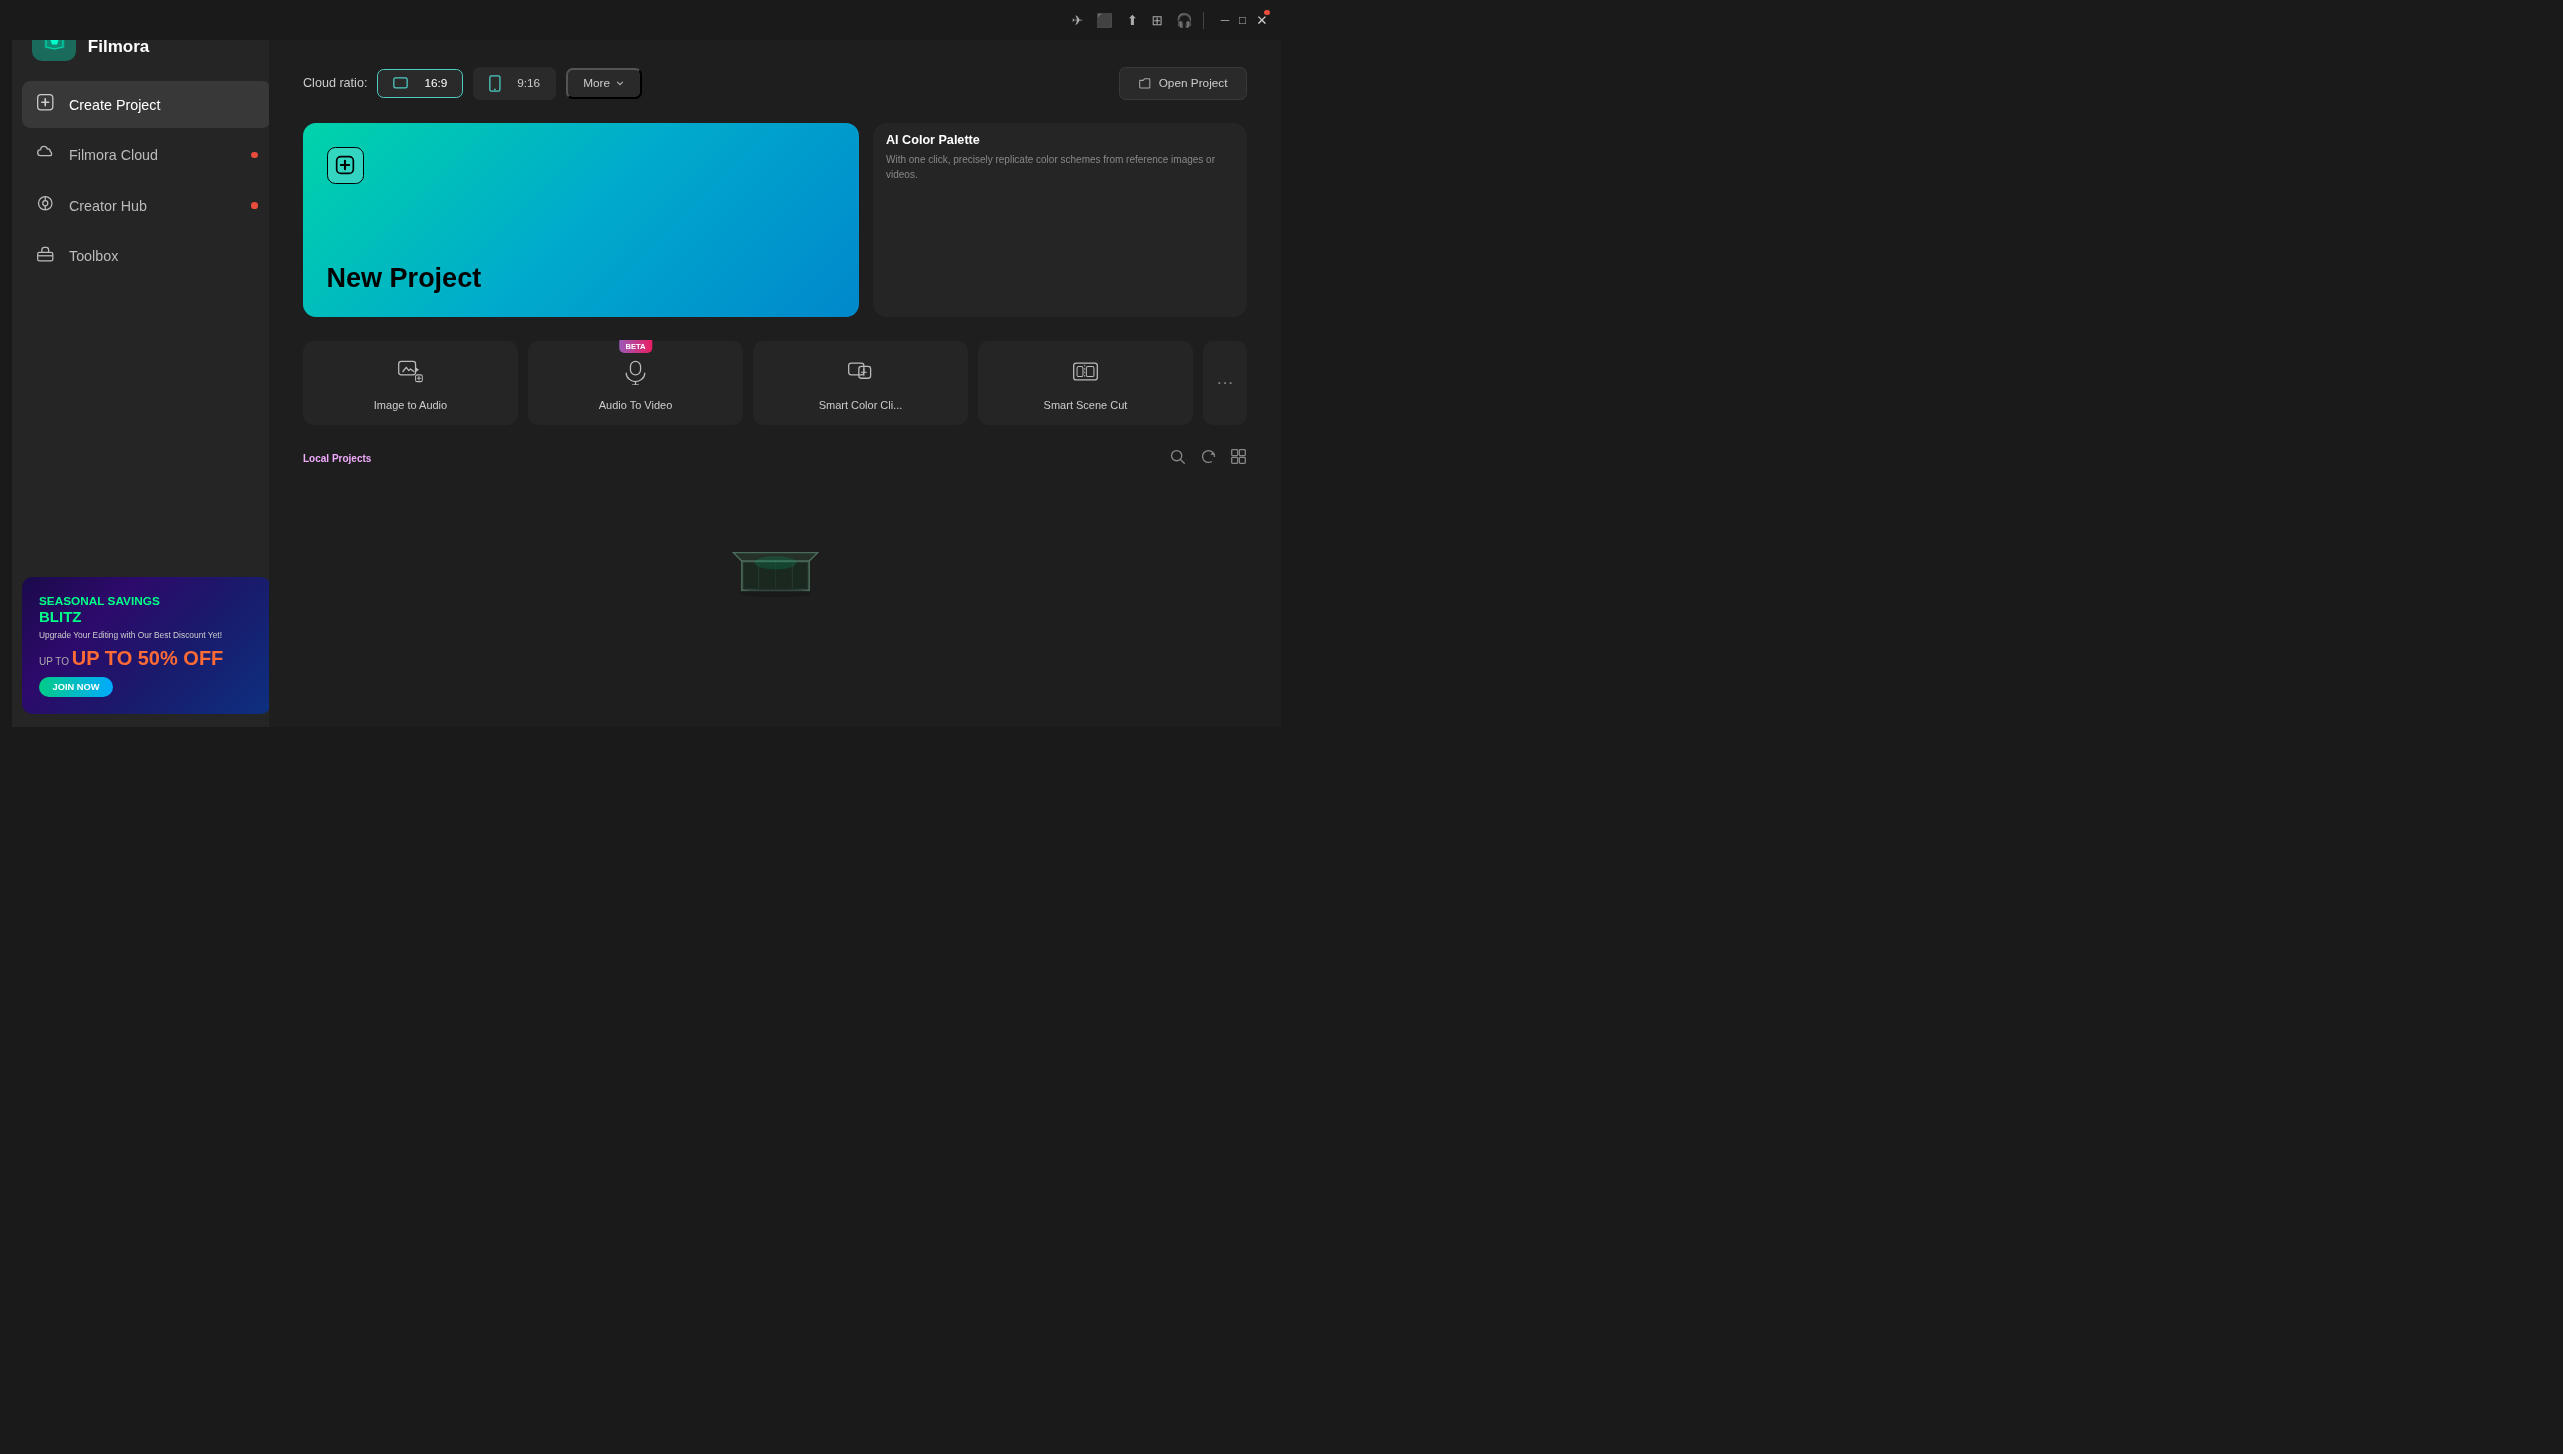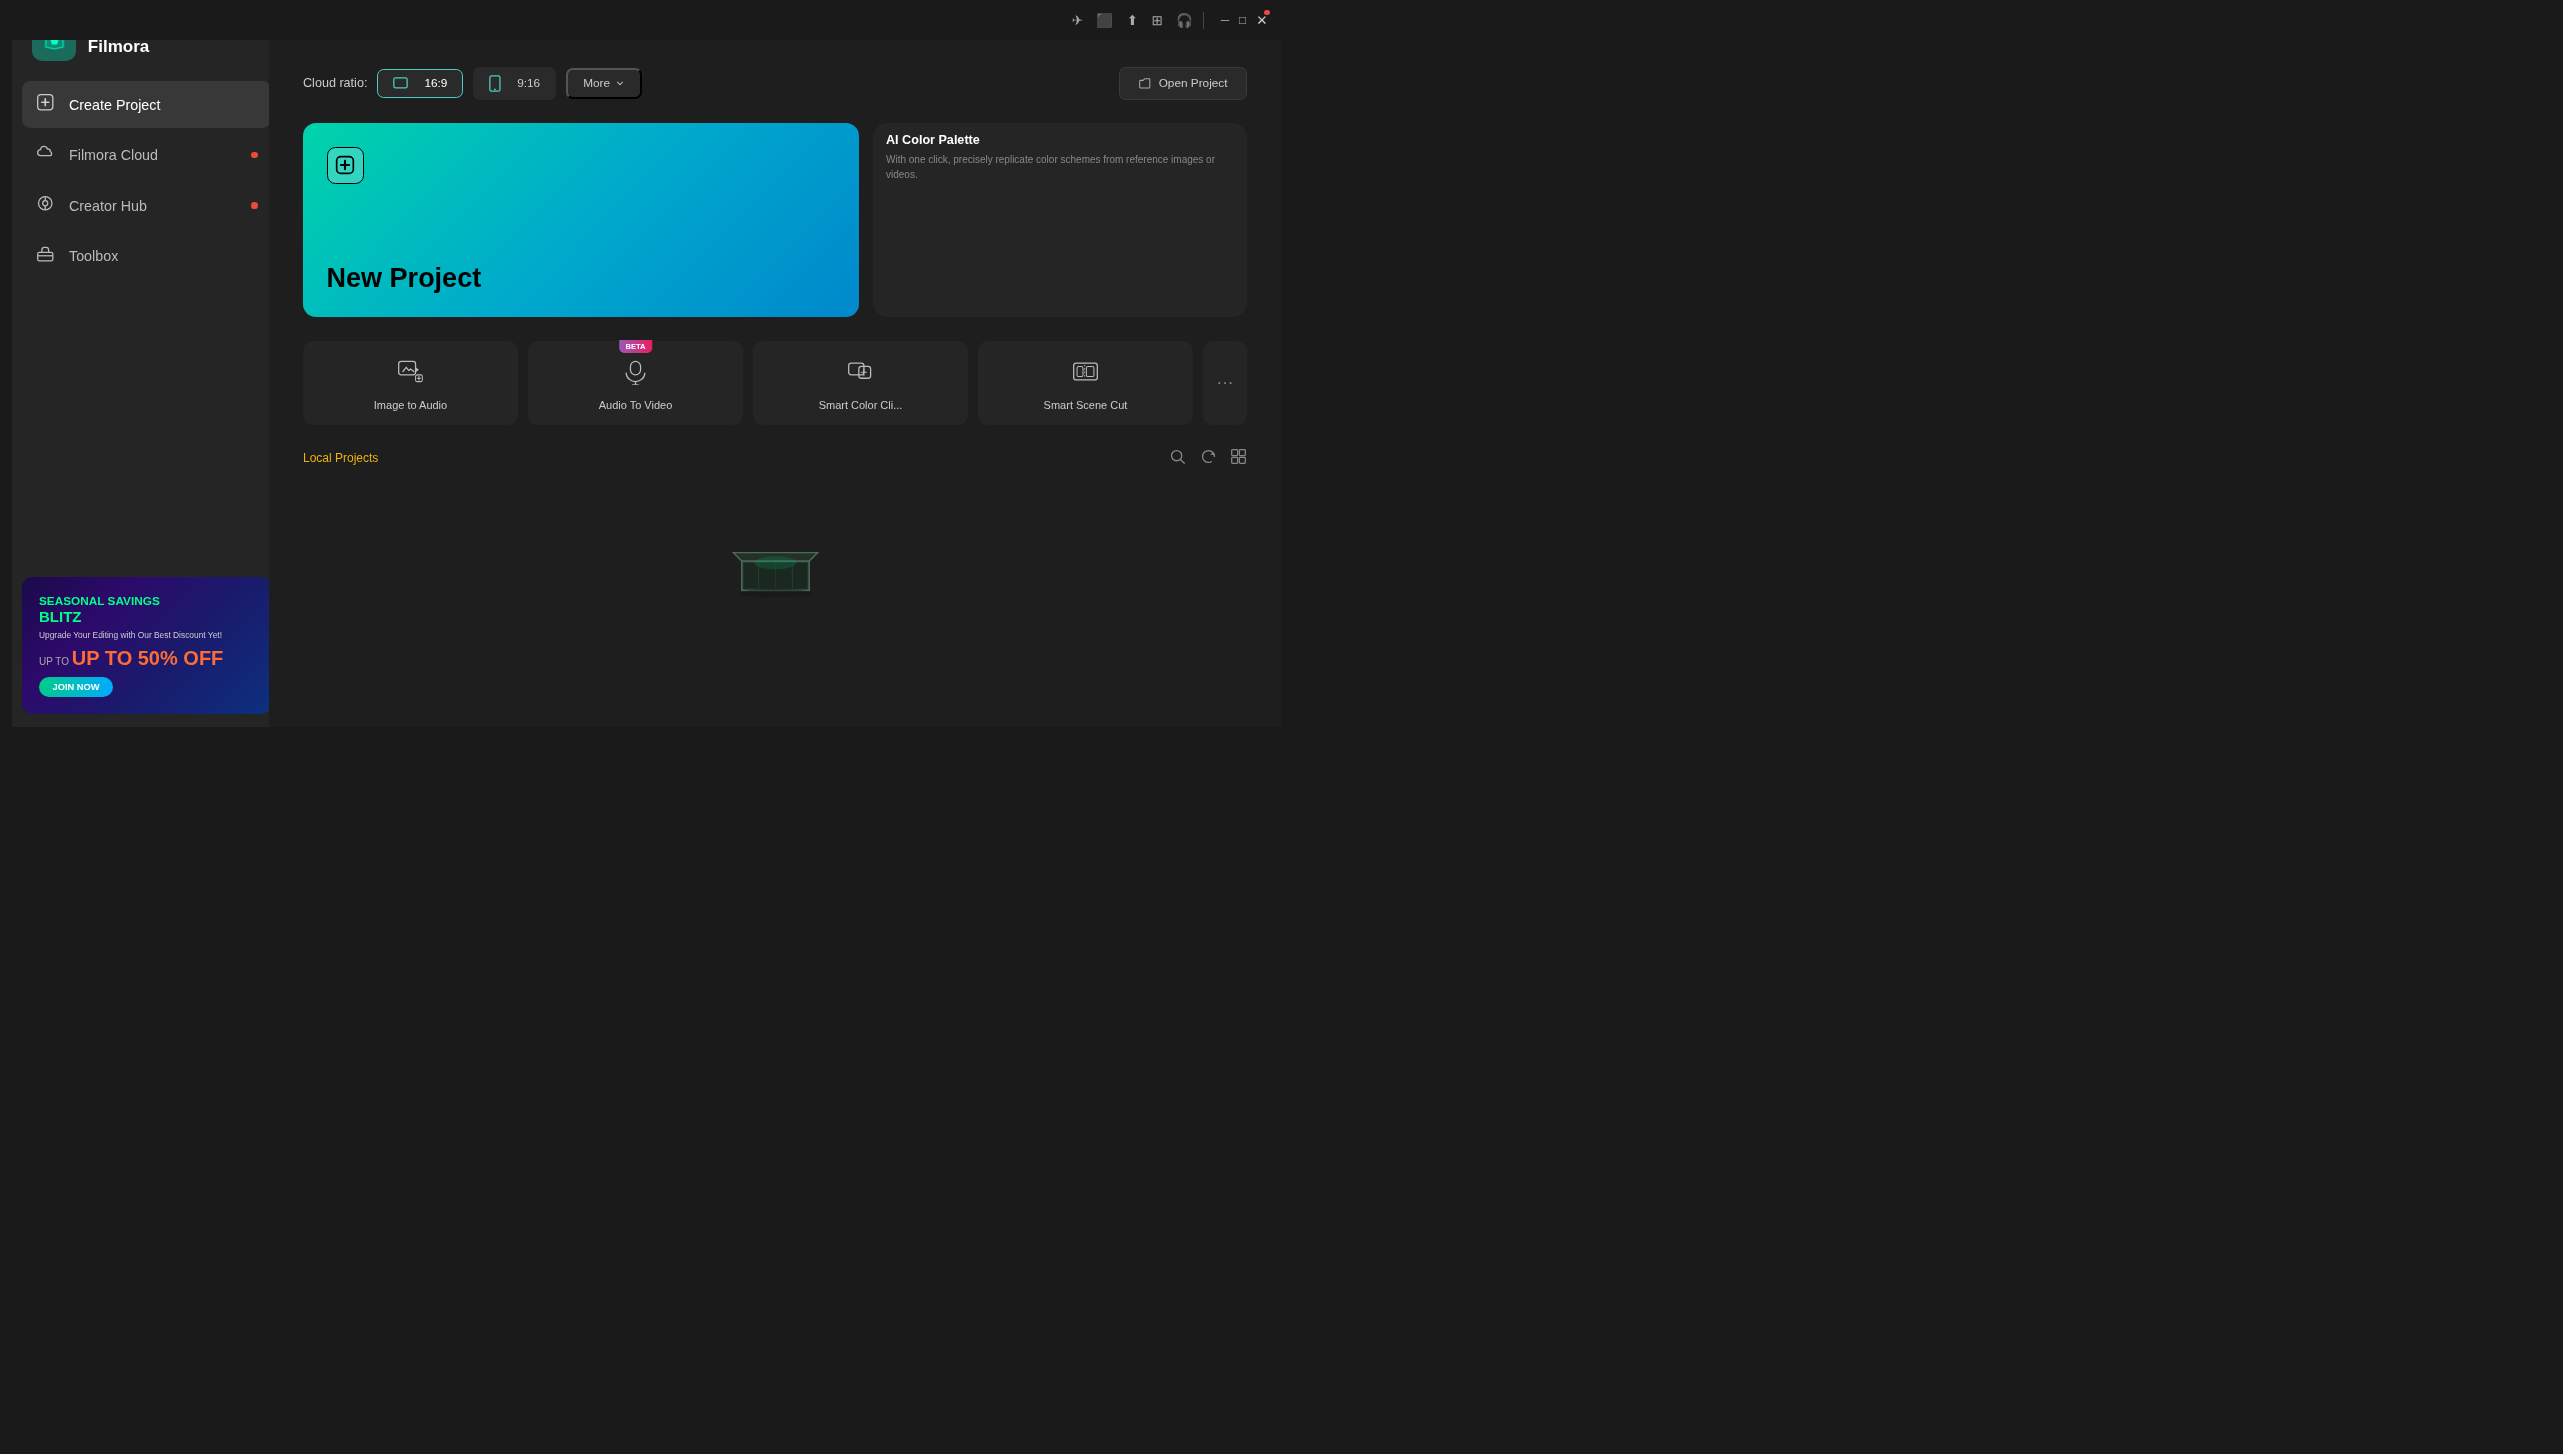--- a/index.html
+++ b/index.html
@@ -405,23 +405,23 @@
       color: #888;
     }
 
     
     .local-projects-header {
       display: flex;
       align-items: center;
       margin-bottom: 17px;
     }
     .local-projects-title {
-      font-size: 12px;
-      font-weight: 400;
-      color: #eab308;
+      font-size: 10px;
+      font-weight: 700;
+      color: #f0abfc;
     }
     .local-projects-tools {
       margin-left: auto;
       display: flex;
       align-items: center;
       gap: 13.5px;
     }
     .tool-icon {
       color: #888;
       font-size: 15px;

